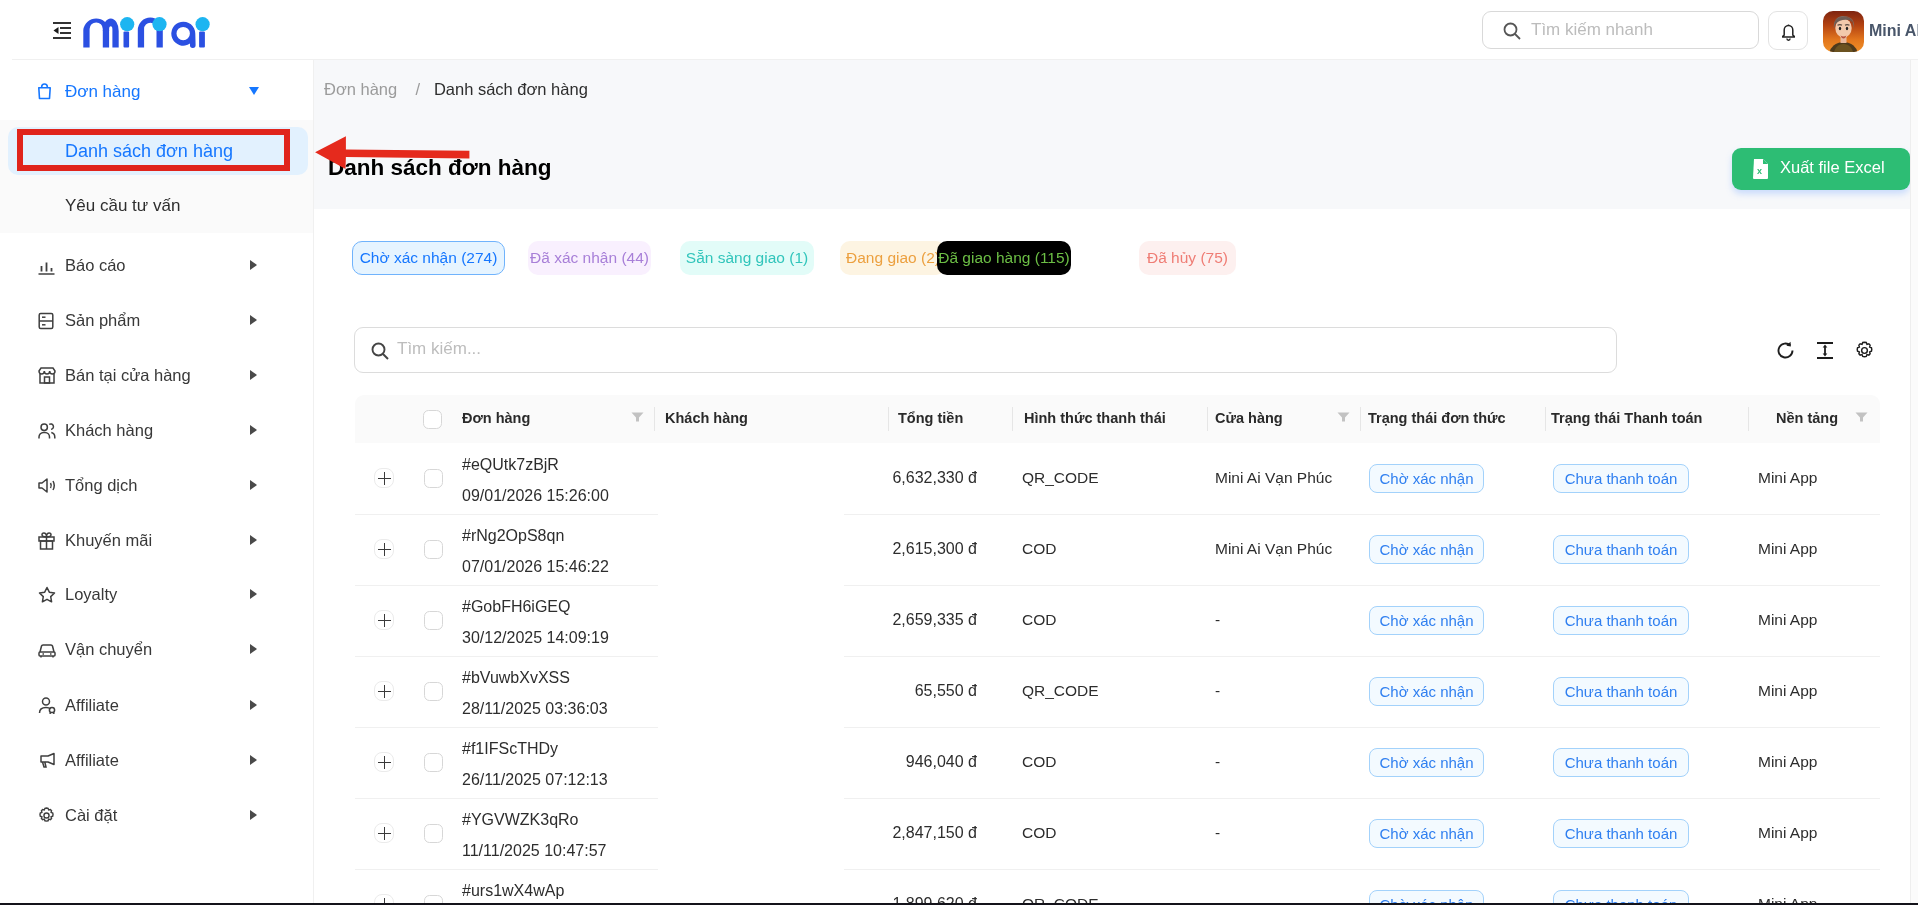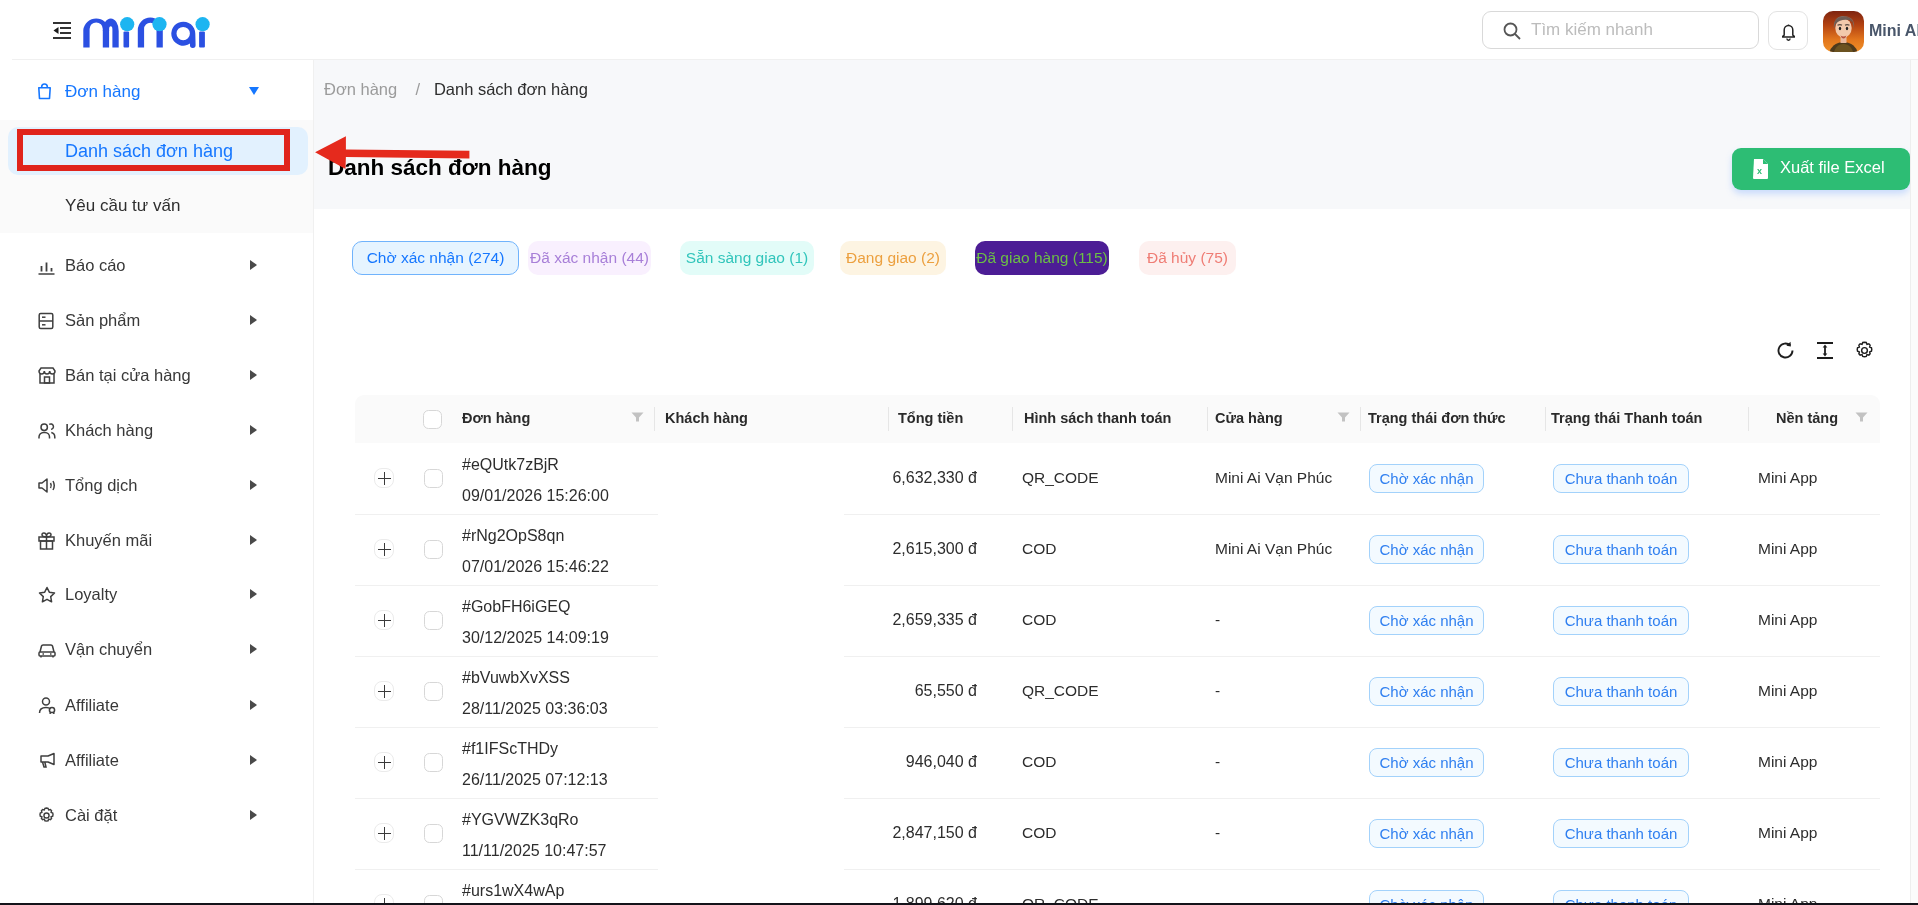--- a/index.html
+++ b/index.html
@@ -259,61 +259,68 @@
   <div id="crumb"><span class="g">Đơn hàng&nbsp;&nbsp;&nbsp;&nbsp;/</span>&nbsp;&nbsp;&nbsp;Danh sách đơn hàng</div>
   <div id="h1">Danh sách đơn hàng</div>
   <div id="xlsbtn">
     <svg class="abs" style="left:21px;top:11px" width="16" height="20" viewBox="0 0 16 20">
       <path d="M1 0 h9 l5 5 v14 a1 1 0 0 1 -1 1 h-13 a1 1 0 0 1 -1 -1 Z" fill="#fff"></path>
       <path d="M10 0 l5 5 h-5 Z" fill="#2dbd74"></path>
       <text x="4" y="15" font-size="9" font-weight="bold" fill="#2dbd74">x</text>
     </svg>
     <span>Xuất file Excel</span>
   </div>
+  <div id="searchbar">
+    <svg class="abs" style="left:16px;top:14px" width="18" height="18" viewBox="0 0 18 18">
+      <circle cx="7.5" cy="7.5" r="6" fill="none" stroke="#444" stroke-width="1.9"></circle>
+      <line x1="12" y1="12" x2="17" y2="17" stroke="#444" stroke-width="1.9"></line>
+    </svg>
+    <span class="ph">Tìm kiếm...</span>
+  </div>
 
   <svg class="abs" style="left:1462px;top:281px" width="19" height="19" viewBox="0 0 19 19">
     <path d="M16.5 9.5 a7 7 0 1 1 -2.2 -5.1" fill="none" stroke="#1d1d1d" stroke-width="1.9"></path>
     <path d="M14.5 0.8 l0.4 4.6 -4.5 -0.6 Z" fill="#1d1d1d"></path>
   </svg>
   <svg class="abs" style="left:1503px;top:282px" width="16" height="17" viewBox="0 0 16 17">
     <line x1="0" y1="1" x2="16" y2="1" stroke="#1d1d1d" stroke-width="2"></line>
     <line x1="0" y1="16" x2="16" y2="16" stroke="#1d1d1d" stroke-width="2"></line>
     <line x1="8" y1="4" x2="8" y2="13" stroke="#1d1d1d" stroke-width="1.8"></line>
     <path d="M8 2.5 l2.3 3 h-4.6 Z" fill="#1d1d1d"></path>
     <path d="M8 14.5 l2.3 -3 h-4.6 Z" fill="#1d1d1d"></path>
   </svg>
   <svg class="abs" style="left:1541px;top:281px" width="19" height="19" viewBox="0 0 24 24">
     <path d="M12 1.5 l2.2 .4 .9 2.3 2.4 -.6 1.6 1.6 -.6 2.4 2.3 .9 .4 2.2 -.4 2.2 -2.3 .9 .6 2.4 -1.6 1.6 -2.4 -.6 -.9 2.3 -2.2 .4 -2.2 -.4 -.9 -2.3 -2.4 .6 -1.6 -1.6 .6 -2.4 -2.3 -.9 -.4 -2.2 .4 -2.2 2.3 -.9 -.6 -2.4 1.6 -1.6 2.4 .6 .9 -2.3 Z" fill="none" stroke="#1d1d1d" stroke-width="1.8"></path>
     <circle cx="12" cy="12" r="3.6" fill="none" stroke="#1d1d1d" stroke-width="1.8"></circle>
   </svg>
 
-  <div class="tab" style="left:38px;width:167px;background:#e6f4ff;border:1.5px solid #70b3fc;color:#1677ff;line-height:31px">Chờ xác nhận (274)</div>
+  <div class="tab" style="left:38px;width:153px;background:#e6f4ff;border:1.5px solid #70b3fc;color:#1677ff;line-height:31px">Chờ xác nhận (274)</div>
   <div class="tab" style="left:214px;width:123px;background:#f9f0fe;color:#a87fd8">Đã xác nhận (44)</div>
   <div class="tab" style="left:366px;width:134px;background:#e2fcf8;color:#31c5bb">Sẵn sàng giao (1)</div>
   <div class="tab" style="left:526px;width:106px;background:#fdf4e2;color:#eca03f">Đang giao (2)</div>
-  <div class="tab" style="left:661px;width:134px;background:#4c1d95;color:#6cbf45">Đã giao hàng (115)</div>
+  <div class="tab" style="left:623px;width:134px;background:#000000;color:#6cbf45">Đã giao hàng (115)</div>
   <div class="tab" style="left:825px;width:97px;background:#fdf0ef;color:#ef7d75">Đã hủy (75)</div>
 
   <div id="thead"></div>
   <div id="tablecells">
 
     <div class="cb" style="left:109px;top:350px"></div>
     <div class="th" style="left:148px">Đơn hàng</div>
     <svg class="abs" style="left:317px;top:352px" width="13" height="10" viewBox="0 0 13 10">
         <path d="M0.5 0.5 L12.5 0.5 L8 5.5 L8 9.5 L5 9.5 L5 5.5 Z" fill="#c2c2c2"></path>
       </svg>
     <div class="vsep" style="left:340px"></div>
     <div class="vsep" style="left:574px"></div>
     <div class="vsep" style="left:698px"></div>
     <div class="vsep" style="left:893px"></div>
     <div class="vsep" style="left:1046px"></div>
     <div class="vsep" style="left:1231px"></div>
     <div class="th" style="left:351px">Khách hàng</div>
     <div class="th" style="left:584px">Tổng tiền</div>
-    <div class="th" style="left:710px">Hình sách thanh toán</div>
+    <div class="th" style="left:710px">Hình thức thanh thái</div>
     <div class="th" style="left:901px">Cửa hàng</div>
     <svg class="abs" style="left:1023px;top:352px" width="13" height="10" viewBox="0 0 13 10">
         <path d="M0.5 0.5 L12.5 0.5 L8 5.5 L8 9.5 L5 9.5 L5 5.5 Z" fill="#c2c2c2"></path>
       </svg>
     <div class="th" style="left:1054px">Trạng thái đơn thức</div>
     <div class="th" style="left:1237px">Trạng thái Thanh toán</div>
     <div class="vsep" style="left:1434px"></div>
     <div class="th" style="left:1462px">Nền tảng</div>
     <svg class="abs" style="left:1541px;top:352px" width="13" height="10" viewBox="0 0 13 10">
         <path d="M0.5 0.5 L12.5 0.5 L8 5.5 L8 9.5 L5 9.5 L5 5.5 Z" fill="#c2c2c2"></path>

